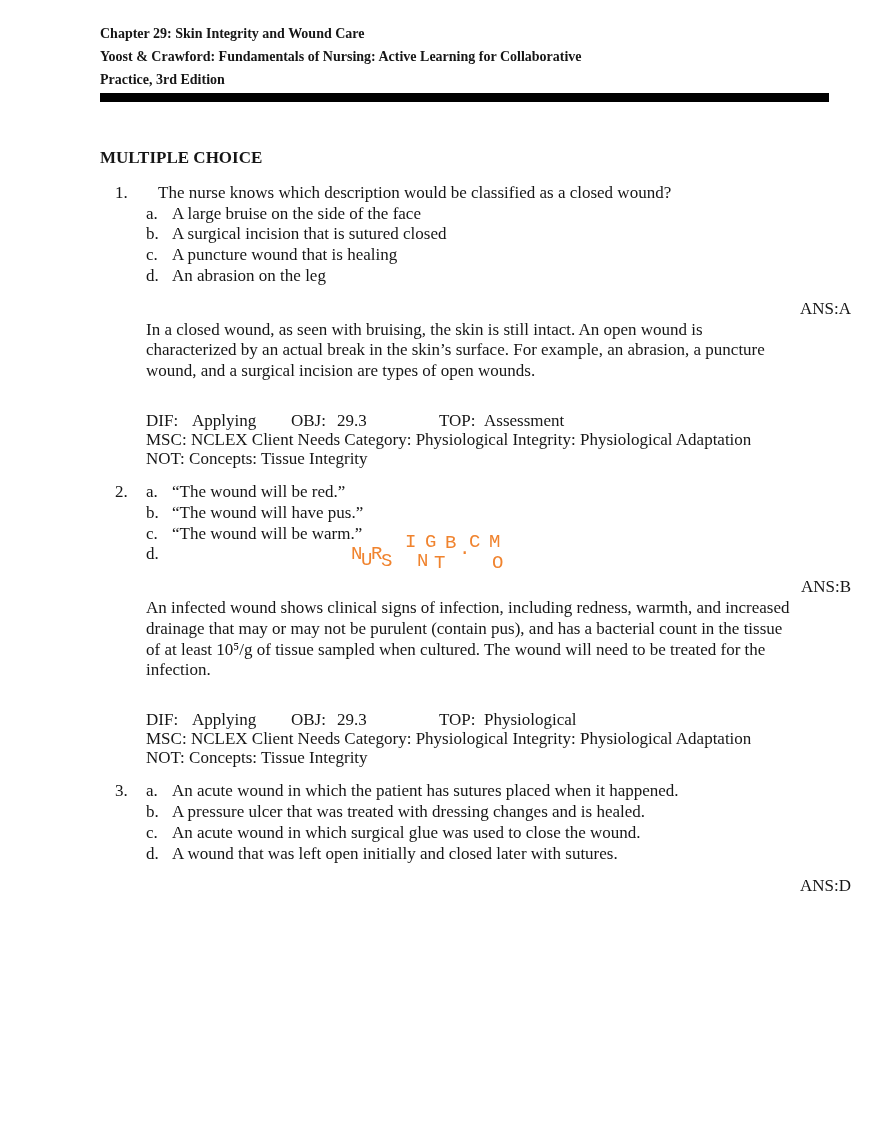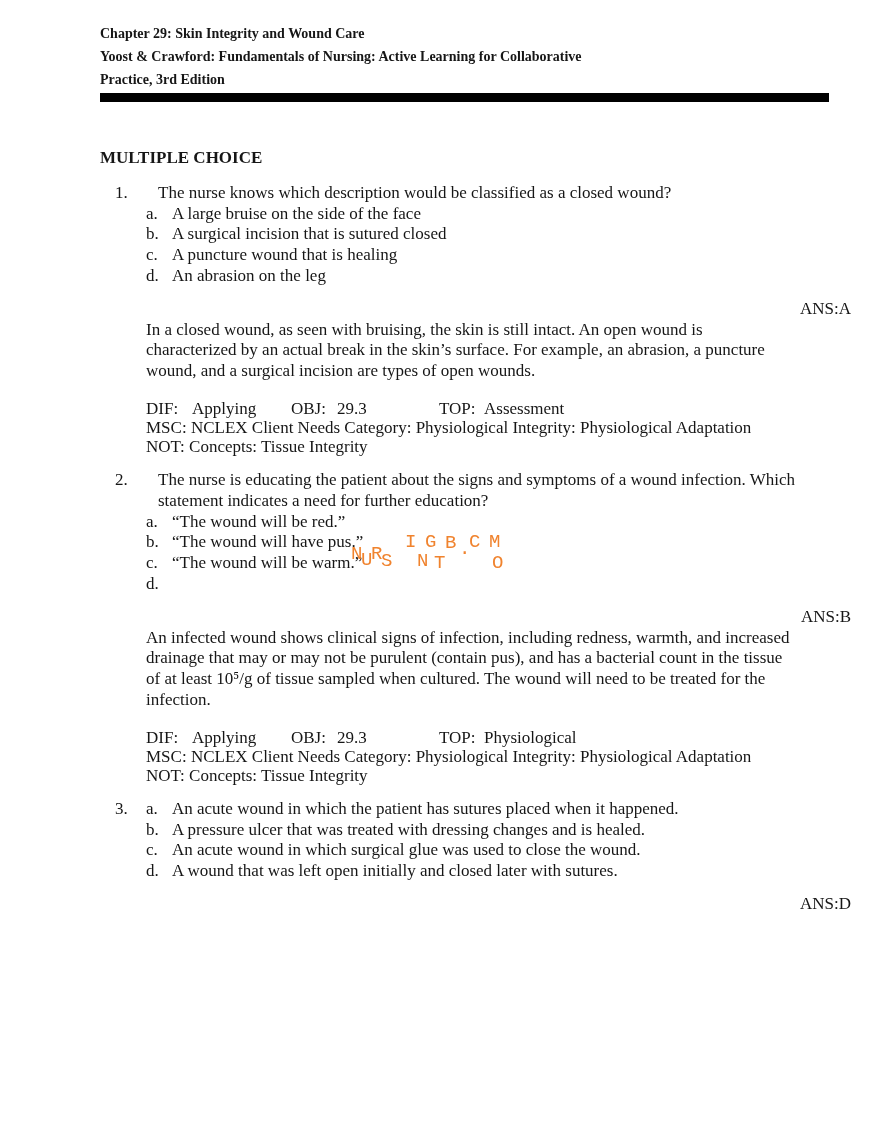--- a/index.html
+++ b/index.html
@@ -27,21 +27,21 @@
   }
   .question{display:flex;margin-top:14px;}
   .qnum{flex:none;margin-left:15px;width:31px;}
   .qbody{width:705px;}
   .stem{white-space:pre-line;margin-left:12px;}
   .opt{display:flex;}
   .opt-letter{flex:none;width:26px;}
   .ans{margin-top:12px;text-align:right;}
   .ans-label{display:inline-block;width:50px;}
   .rationale{white-space:pre-line;}
-  .meta-block{margin-top:17px;line-height:19px;}
+  .meta-block{margin-top:29px;line-height:19px;}
   .lbl{display:inline-block;}
   .w46{width:46px;}
   .v99{display:inline-block;width:99px;}
   .v102{display:inline-block;width:102px;}
   .w45{width:45px;}
   .watermark{position:absolute;left:0;top:0;width:100%;height:100%;pointer-events:none;}
   .wm-letter{
     position:absolute;
     font-family:"Liberation Mono","DejaVu Sans Mono",monospace;
     font-size:19px;line-height:19px;
@@ -96,22 +96,20 @@
         <div>
           <span>NOT:</span> <span>Concepts: Tissue Integrity</span>
         </div>
       </div>
     </div>
   </section>
 
   <section class="question">
     <span class="qnum">2.</span>
     <div class="qbody">
-      <div class="stem">The nurse is educating the patient about the signs and symptoms of a wound infection. Which
-statement indicates a need for further education?</div>
       <div class="opt">
         <span class="opt-letter">a.</span>
         <span>“The wound will be red.”</span>
       </div>
       <div class="opt">
         <span class="opt-letter">b.</span>
         <span>“The wound will have pus.”</span>
       </div>
       <div class="opt">
         <span class="opt-letter">c.</span>

